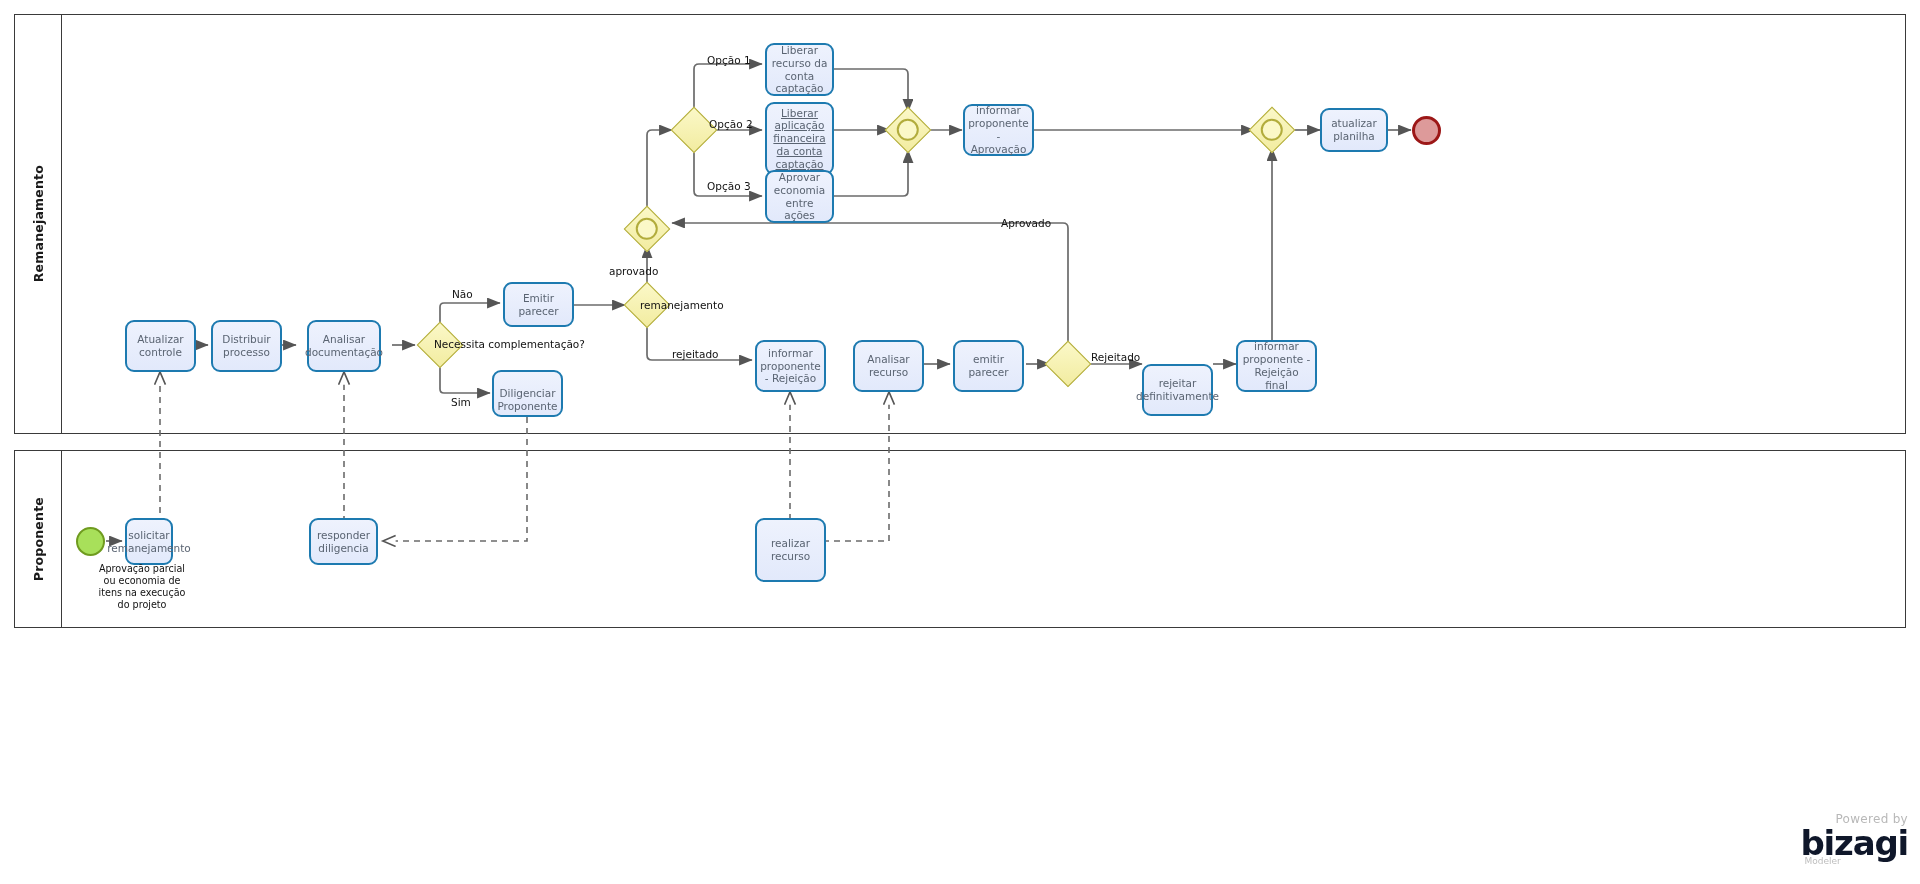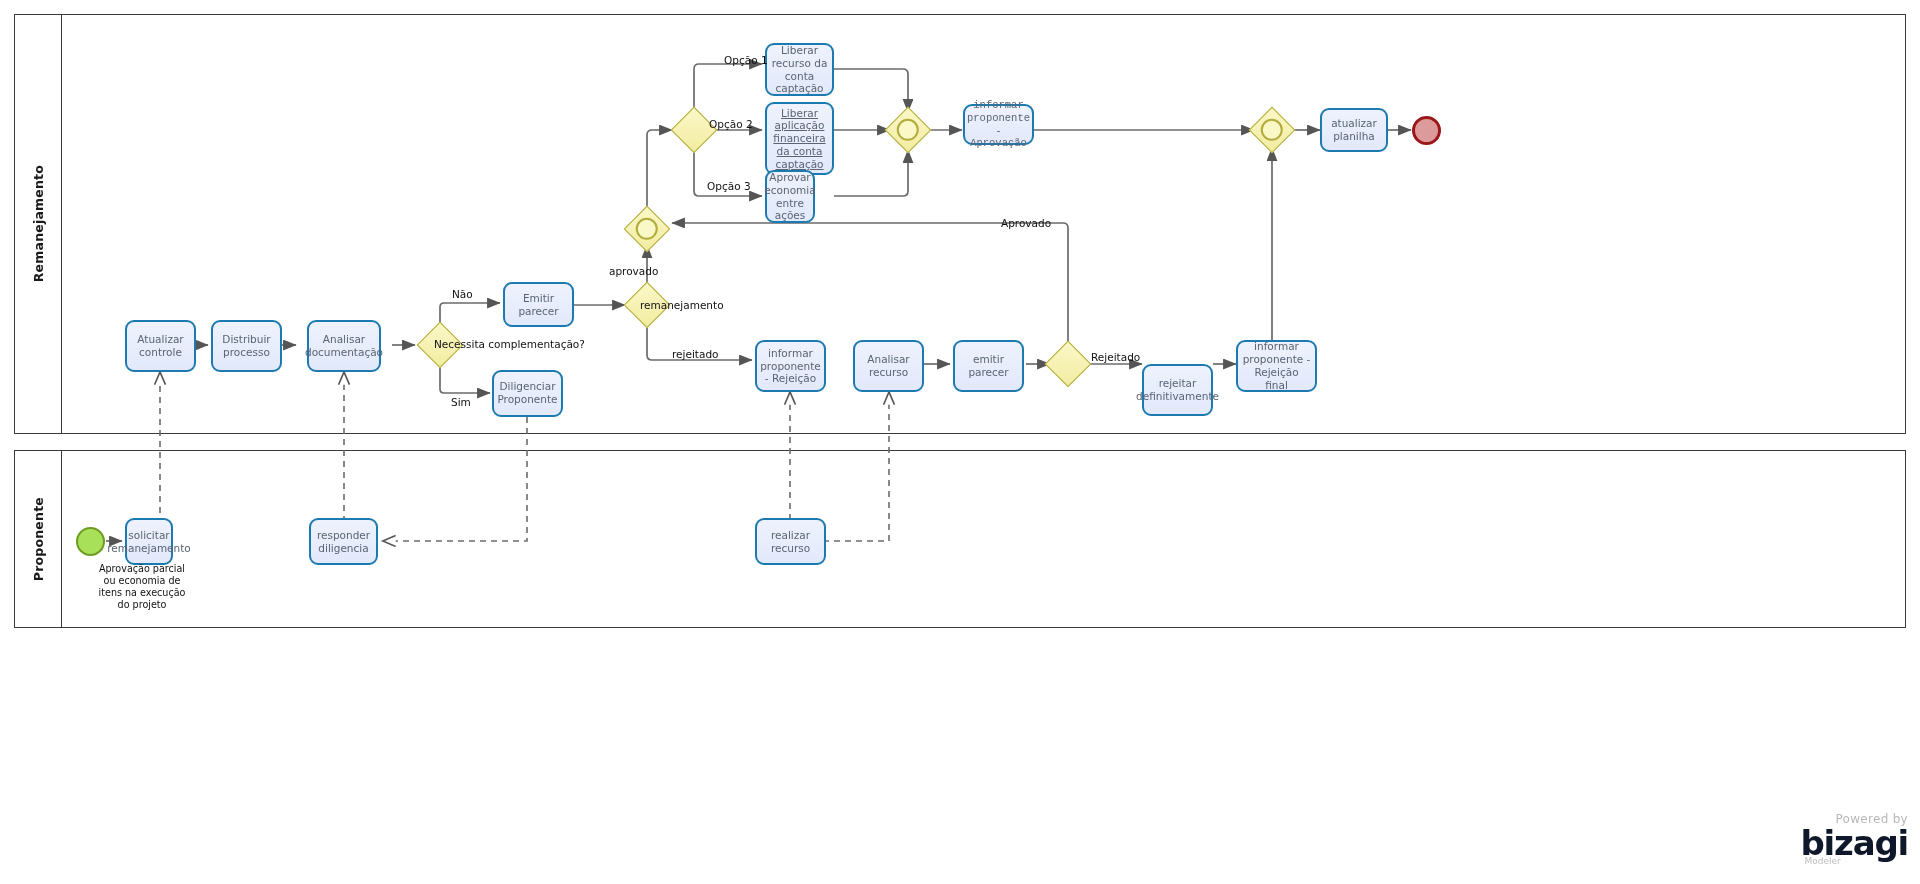--- a/index.html
+++ b/index.html
@@ -23,21 +23,21 @@
     white-space:nowrap;
   }
 
   
   .task{
     position:absolute;box-sizing:border-box;
     background:linear-gradient(180deg,#eef2fd 0%,#e2e9fb 100%);
     border:2px solid #1d7ab0;border-radius:9px;
     display:flex;align-items:center;justify-content:center;
     text-align:center;color:#5a6472;font-size:10.5px;line-height:1.22;
-    padding:9px 4px;
+    padding:2px 4px;
   }
   .task span{display:block;}
 
   
   .gw{position:absolute;box-sizing:border-box;}
   .gw .diamond{
     position:absolute;left:50%;top:50%;
     width:70.7%;height:70.7%;
     transform:translate(-50%,-50%) rotate(45deg);
     background:linear-gradient(135deg,#fbf8c8 0%,#f2ecA0 100%);
@@ -182,25 +182,25 @@
     </div>
 
   <div class="task" style="left:765px;top:43px;width:69px;height:53px;">
     <span>Liberar recurso da conta captação</span>
     </div>
 
   <div class="task" style="left:765px;top:102px;width:69px;height:73px;text-decoration:underline;">
     <span>Liberar aplicação financeira da conta captação</span>
     </div>
 
-  <div class="task" style="left:765px;top:170px;width:50px;height:53px;">
+  <div class="task" style="left:765px;top:170px;width:69px;height:53px;">
     <span>Aprovar economia entre ações</span>
     </div>
 
-  <div class="task" style="left:963px;top:104px;width:71px;height:41px;font-family:Liberation Mono, monospace;">
+  <div class="task" style="left:963px;top:104px;width:71px;height:52px;">
     <span>informar proponente - Aprovação</span>
     </div>
 
   <div class="task" style="left:1320px;top:108px;width:68px;height:44px;">
     <span>atualizar planilha</span>
     </div>
 
   <div class="task" style="left:755px;top:340px;width:71px;height:52px;">
     <span>informar proponente - Rejeição</span>
     </div>
@@ -222,21 +222,21 @@
     </div>
 
   <div class="task" style="left:125px;top:518px;width:48px;height:47px;">
     <span>solicitar remanejamento</span>
     </div>
 
   <div class="task" style="left:309px;top:518px;width:69px;height:47px;">
     <span>responder diligencia</span>
     </div>
 
-  <div class="task" style="left:755px;top:518px;width:71px;height:47px;">
+  <div class="task" style="left:755px;top:518px;width:71px;height:64px;">
     <span>realizar recurso</span>
     </div>
 
   <div class="gw" style="left:418px;top:323px;width:44px;height:44px;">
     <div class="diamond"></div>
   </div>
   <div class="lbl" style="left:434px;top:338px;">Necessita complementação?</div>
 
   <div class="gw" style="left:625px;top:283px;width:44px;height:44px;">
     <div class="diamond"></div>
@@ -268,21 +268,21 @@
 
   <div class="event start" style="left:76px;top:527px;width:29px;height:29px;"></div>
   <div class="lbl multi" style="left:52px;top:563px;width:100px;font-size:9.6px;">Aprovação parcial ou economia de itens na execução do projeto</div>
 
   <div class="event end" style="left:1412px;top:116px;width:29px;height:29px;"></div>
 
   <div class="lbl" style="left:452px;top:288px;">Não</div>
   <div class="lbl" style="left:451px;top:396px;">Sim</div>
   <div class="lbl" style="left:609px;top:265px;">aprovado</div>
   <div class="lbl" style="left:672px;top:348px;">rejeitado</div>
-  <div class="lbl" style="left:724px;top:54px;">Opção 1</div>
+  <div class="lbl" style="left:707px;top:54px;">Opção 1</div>
   <div class="lbl" style="left:709px;top:118px;">Opção 2</div>
   <div class="lbl" style="left:707px;top:180px;">Opção 3</div>
   <div class="lbl" style="left:1001px;top:217px;">Aprovado</div>
   <div class="lbl" style="left:1091px;top:351px;">Rejeitado</div>
 
   <div class="bizagi">
     <span class="pb">Powered by</span>
     <span class="bz">bizagi</span>
     <span class="md">Modeler</span>
   </div>

